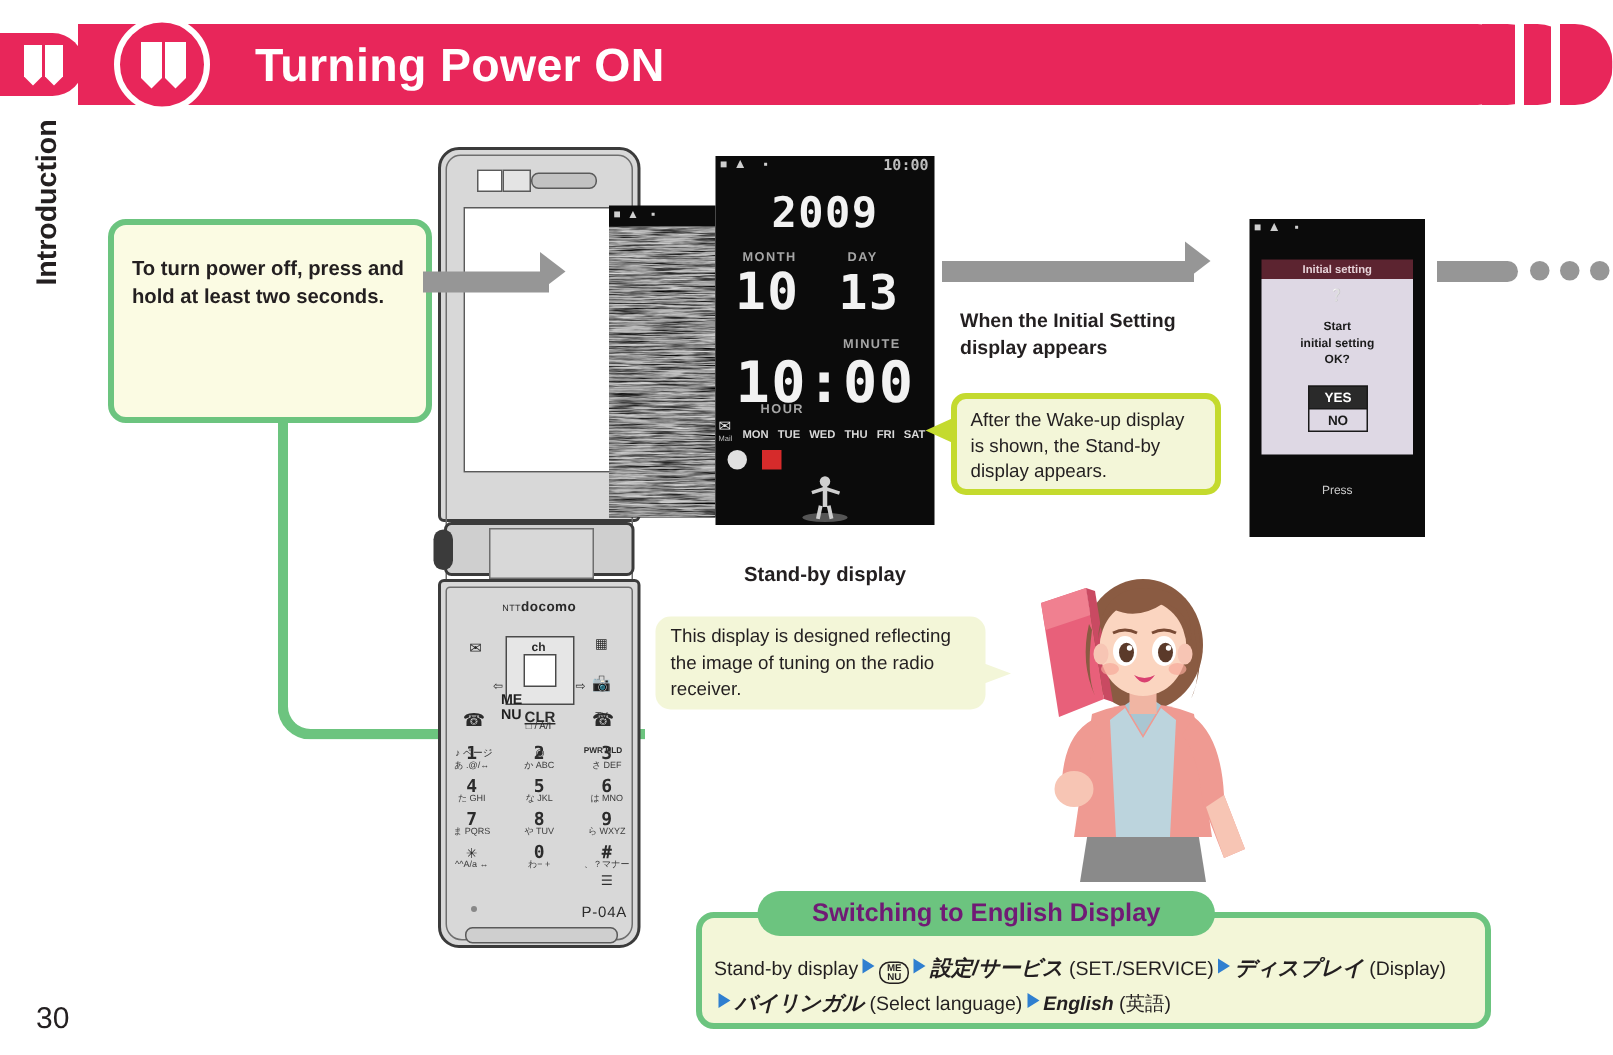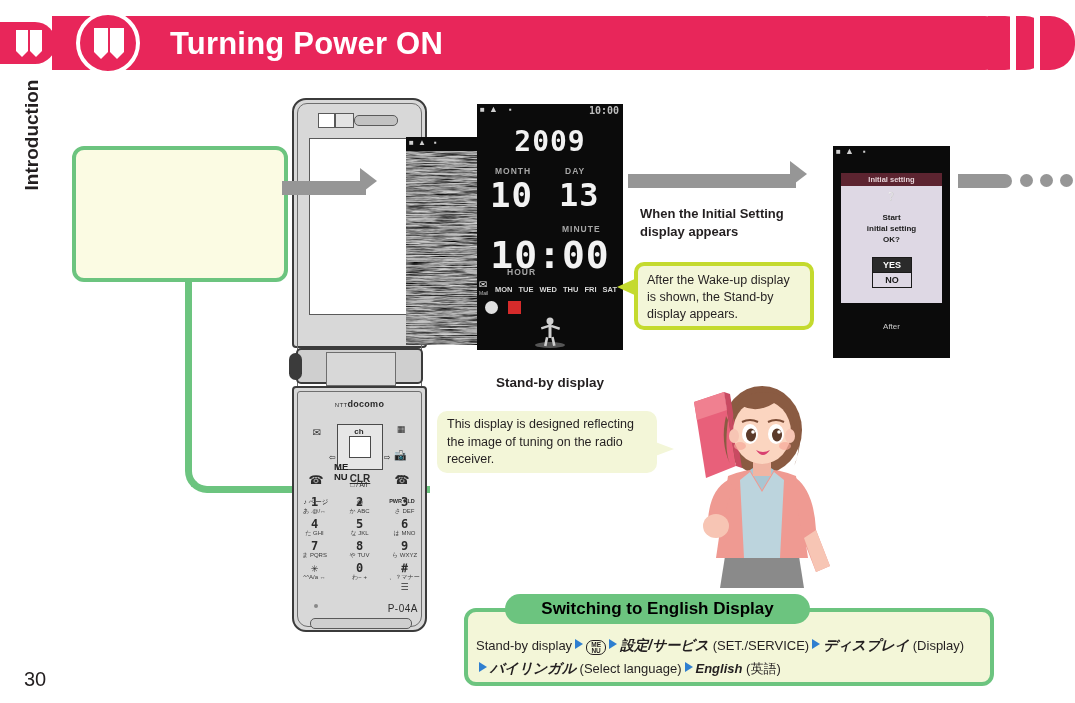--- a/index.html
+++ b/index.html
@@ -176,21 +176,21 @@
   #radio-tail{left:650px;top:440px;width:0;height:0;border-top:9px solid transparent;border-bottom:9px solid transparent;border-left:24px solid #f3f6d8;}
 
   
   #switch-box{
     left:464px;top:608px;width:530px;height:78px;
     background:#f3f6d8;border:4px solid #6cc47f;border-radius:12px;box-sizing:border-box;
   }
   #switch-tab{
     left:505px;top:594px;width:305px;height:30px;
     background:#6cc47f;border-radius:15px;
-    color:#000000;font-size:17px;font-weight:bold;text-align:center;line-height:30px;
+    color:#701a75;font-size:17px;font-weight:bold;text-align:center;line-height:30px;
   }
   #switch-lines{left:476px;top:634px;width:510px;font-size:13px;color:#231f20;line-height:22px;}
   .tri{display:inline-block;width:0;height:0;border-top:5px solid transparent;border-bottom:5px solid transparent;border-left:8px solid #2f7fd0;margin:0 3px;vertical-align:1px;}
   .jp{font-weight:bold;font-style:italic;font-size:14px;}
   .en-it{font-weight:bold;font-style:italic;}
   .menukey{
     display:inline-block;width:20px;height:15px;border:1.5px solid #231f20;border-radius:7px;
     font-size:6.5px;font-weight:bold;line-height:6px;text-align:center;padding-top:1px;
     box-sizing:border-box;vertical-align:-3px;
   }
@@ -221,20 +221,21 @@
 </div>
 <div class="abs" id="header-title">Turning Power ON</div>
 
 <div class="abs" id="side-tab-label">Introduction</div>
 <div class="abs" id="page-number">30</div>
 
 <div class="abs" id="connector"></div>
 <div class="abs" id="key-highlight"></div>
 
 <div class="abs" id="callout-press">
+  <div class="cp-body">To turn power off, press and hold at least two seconds.</div>
 </div>
 
 <div class="abs" id="phone">
   <div id="phone-upper"></div>
   <div id="phone-upper-inner"></div>
   <div id="speaker-box"></div>
   <div id="speaker-box2"></div>
   <div id="earpiece"></div>
   <div id="main-lcd"></div>
 
@@ -422,21 +423,21 @@
     <span class="sb-ico" style="left:12px;top:0px;font-size:9px;">▲</span>
     <span class="sb-ico" style="left:30px;top:1px;">▪</span>
   </div>
   <div id="is-title">Initial setting</div>
   <div id="is-body">
     <div id="is-q">❔</div>
     <div id="is-text">Start<br>initial setting<br>OK?</div>
     <div id="is-yes">YES</div>
     <div id="is-no">NO</div>
   </div>
-  <div id="is-select">After</div>
+  <div id="is-select">Press</div>
 </div>
 
 <div class="abs arrow" style="left:958px;top:174px;width:54px;border-radius:0 7px 7px 0;"></div>
 <div class="abs dot" style="left:1020px;top:174px;"></div>
 <div class="abs dot" style="left:1040px;top:174px;"></div>
 <div class="abs dot" style="left:1060px;top:174px;"></div>
 
 <div class="abs" id="wake-tail"></div>
 <div class="abs" id="callout-wake">
   <div class="t">After the Wake-up display is shown, the Stand-by display appears.</div>

